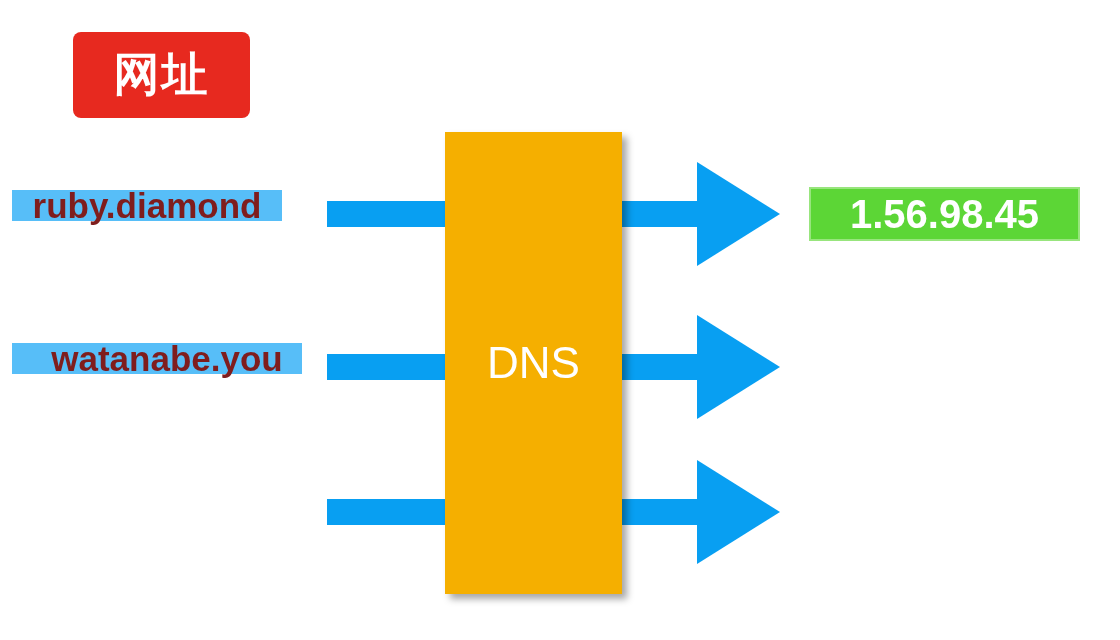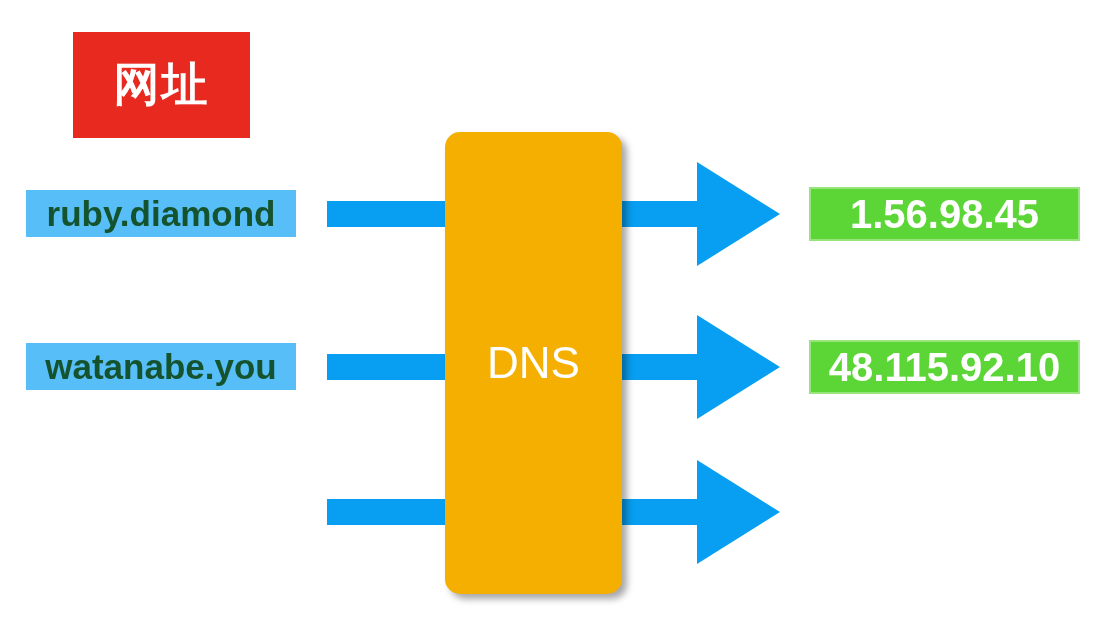--- a/index.html
+++ b/index.html
@@ -9,49 +9,50 @@
     height: 640px;
     background: #ffffff;
     overflow: hidden;
     font-family: "Liberation Sans", sans-serif;
   }
 
   
   .redbox {
     position: absolute;
     top: 32px;
-    height: 106px;
+    height: 86px;
     background: var(--red, #E7291F);
     color: #ffffff;
     font-weight: 700;
     font-size: 46px;
     display: flex;
     align-items: center;
     justify-content: center;
     letter-spacing: 2px;
+    border-radius: 8px;
   }
   .hdr-left  { left: 73px;  width: 177px; }
   .hdr-right { left: 855px; width: 178px; }
 
   
   .bluebox {
     position: absolute;
-    left: 26px;
+    left: 12px;
     width: 270px;
-    height: 47px;
+    height: 31px;
     background: var(--domain-box, #57BEF8);
-    color: #14532d;
+    color: #7f1d1d;
     font-weight: 700;
     font-size: 35px;
     display: flex;
     align-items: center;
     justify-content: center;
   }
   .blue-1 { top: 190px; }
-  .blue-2 { top: 343px; }
+  .blue-2 { top: 343px; padding-left: 20px; }
   .blue-3 { top: 488px; }
 
   
   .greenbox {
     position: absolute;
     left: 809px;
     width: 271px;
     height: 54px;
     box-sizing: border-box;
     background: var(--ip-box, #5CD636);
@@ -104,39 +105,37 @@
     z-index: 5;
     display: flex;
     flex-direction: column;
     align-items: center;
     justify-content: center;
     color: #ffffff;
     font-weight: 400;
     font-size: 44px;
     line-height: 1.7;
     text-align: center;
-    border-radius: 15px;
   }
 </style>
 </head>
 <body>
 
 <div class="canvas">
 
   <div class="redbox hdr-left">网址</div>
 
   <div class="bluebox blue-1">ruby.diamond</div>
   <div class="shaft shaft-1"></div>
   <div class="head head-1"></div>
   <div class="greenbox green-1">1.56.98.45</div>
 
   <div class="bluebox blue-2">watanabe.you</div>
   <div class="shaft shaft-2"></div>
   <div class="head head-2"></div>
-  <div class="greenbox green-2">48.115.92.10</div>
 
   <div class="shaft shaft-3"></div>
   <div class="head head-3"></div>
 
   <div class="dnsbox">
     <span>DNS</span>
   </div>
 
 </div>
 

